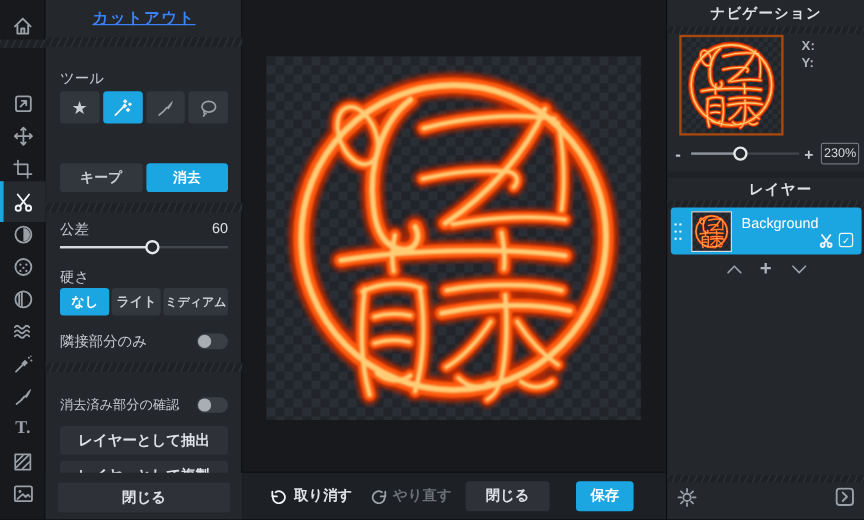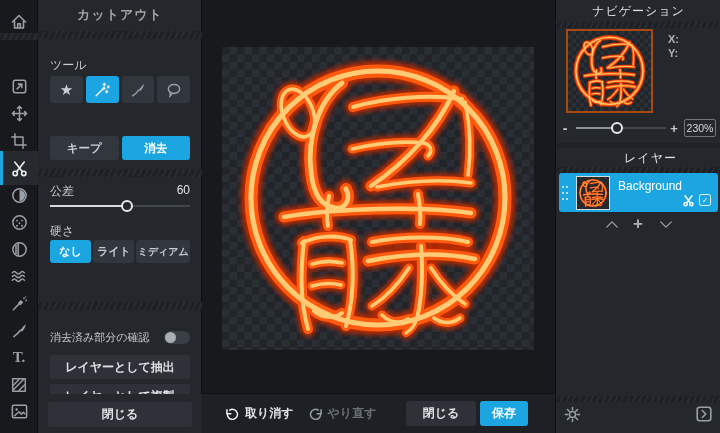--- a/index.html
+++ b/index.html
@@ -24,39 +24,39 @@
   .seg .btn{flex:1;height:100%;font-size:11.5px;font-weight:bold;color:#c9cdd2;}
   .seg .btn.blue{color:#fff;}
   .label{font-size:12px;color:#c6cad0;}
   .toggle{width:26px;height:13px;border-radius:7px;background:#3a3f46;position:relative;cursor:pointer;}
   .toggle .knob{position:absolute;left:1px;top:1px;width:11px;height:11px;border-radius:50%;background:#a9aeb5;}
   .slider{position:relative;height:14px;}
   .slider .track{position:absolute;left:0;right:0;top:6px;height:2px;background:#41464d;}
   .slider .fill{position:absolute;left:0;top:6px;height:2px;background:#d9dcdf;}
   .slider .knob{position:absolute;top:1px;width:12px;height:12px;border-radius:50%;
                 border:2px solid #e6e8ea;background:#24272c;}
-  .shead{display:flex;align-items:center;justify-content:center;font-size:12px;font-weight:normal;
+  .shead{display:flex;align-items:center;justify-content:center;font-size:12px;font-weight:bold;
          color:#dfe2e5;letter-spacing:1px;text-align:right;}
   svg.ic{display:block;}
   svg.ic *{stroke:#9aa0a7;stroke-width:1.6;fill:none;stroke-linecap:round;stroke-linejoin:round;}
   svg.ic .fil{fill:#9aa0a7;stroke:none;}
   svg.ic.white *{stroke:#f2f4f6;}
   svg.ic.white .fil{fill:#f2f4f6;stroke:none;}
 
   
   #iconbar{left:0;top:0;width:38px;height:433px;background:#17191d;border-right:1px solid #0c0e11;}
   .ib{position:absolute;left:0;width:38px;height:27px;display:flex;align-items:center;justify-content:center;cursor:pointer;}
   .ib.active{height:34px;background:#26292e;}
   .ib.active:before{content:"";position:absolute;left:0;top:0;bottom:0;width:3px;background:#1ba6e2;}
   .ticon{font-family:"Liberation Serif","DejaVu Serif",serif;font-weight:bold;font-size:15px;color:#9aa0a7;}
 
   
   #panel{left:38px;top:0;width:164px;height:433px;background:#24272c;border-right:1px solid #0c0e11;}
   #panel-title{left:0;top:0;width:164px;height:30px;display:flex;align-items:center;justify-content:center;
-               font-size:13px;font-weight:bold;color:#a3a3a3;letter-spacing:1px;}
+               font-size:13px;font-weight:bold;color:#3b82f6;letter-spacing:1px;text-decoration:underline;}
   #panel-close{left:176px;top:8px;width:16px;height:16px;display:flex;align-items:center;justify-content:center;
                color:#9aa0a7;font-size:15px;cursor:pointer;}
   .p-in{left:12px;width:140px;}
 
   
   #canvas{left:202px;top:0;width:353px;height:433px;background:#17191c;}
   #board{left:20px;top:47px;width:312px;height:303px;}
   #canvas-footer{left:0;top:393px;width:353px;height:40px;background:#1d2024;border-top:1px solid #0e1013;
                  display:flex;align-items:center;}
   .hist{display:flex;align-items:center;gap:5px;font-size:12px;font-weight:bold;cursor:pointer;}
@@ -352,20 +352,26 @@
           <span>なし</span>
         </div>
       <div class="btn" style="font-size:11px">
           <span>ライト</span>
         </div>
       <div class="btn" style="font-size:10px;flex:1.3">
           <span>ミディアム</span>
         </div>
     </div>
 
+    <div class="abs p-in" style="top:276px;display:flex;justify-content:space-between;align-items:center">
+      <span class="label">隣接部分のみ</span>
+      <div class="toggle">
+          <div class="knob"></div>
+        </div>
+    </div>
 
     <div class="abs stripes" style="left:0;top:302px;width:164px;height:8px"></div>
 
     <div class="abs p-in" style="top:330px;display:flex;justify-content:space-between;align-items:center">
       <span class="label" style="font-size:11px">消去済み部分の確認</span>
       <div class="toggle">
           <div class="knob"></div>
         </div>
     </div>
 
@@ -402,21 +408,21 @@
         <svg class="ic" width="15" height="13" viewBox="0 0 16 14">
             <path d="M14 3 v4.2 h-4.2" stroke-width="1.8" stroke="#6b7076"></path>
             <path d="M13.4 7 A5.4 5.4 0 1 1 11 3.4" stroke-width="1.8" stroke="#6b7076"></path>
           </svg>
         <span>やり直す</span>
       </div>
       <div style="flex:1"></div>
       <div class="btn dark" style="width:70px;height:25px;font-weight:bold">
           <span>閉じる</span>
         </div>
-      <div class="btn blue" style="width:48px;height:25px;margin-left:4px;margin-right:27px">
+      <div class="btn blue" style="width:48px;height:25px;margin-left:22px;margin-right:27px">
           <span>保存</span>
         </div>
     </div>
   </div>
 
   <div id="rpanel" class="abs">
     <div class="shead abs" style="left:0;top:0;width:165px;height:22px">ナビゲーション</div>
     <div class="abs stripes" style="left:0;top:22px;width:165px;height:6px"></div>
 
     <div id="nav-thumb" class="abs checker small">

